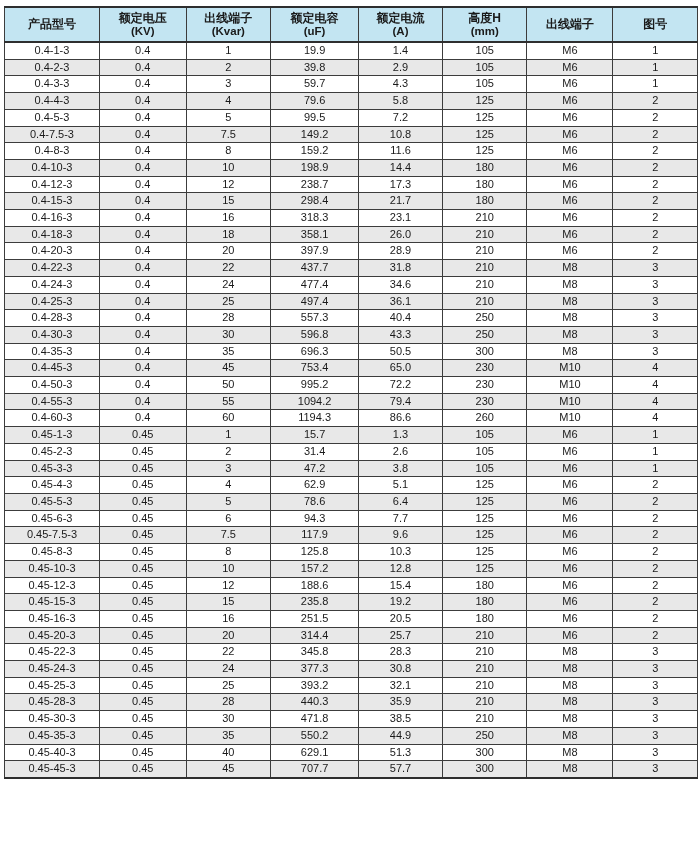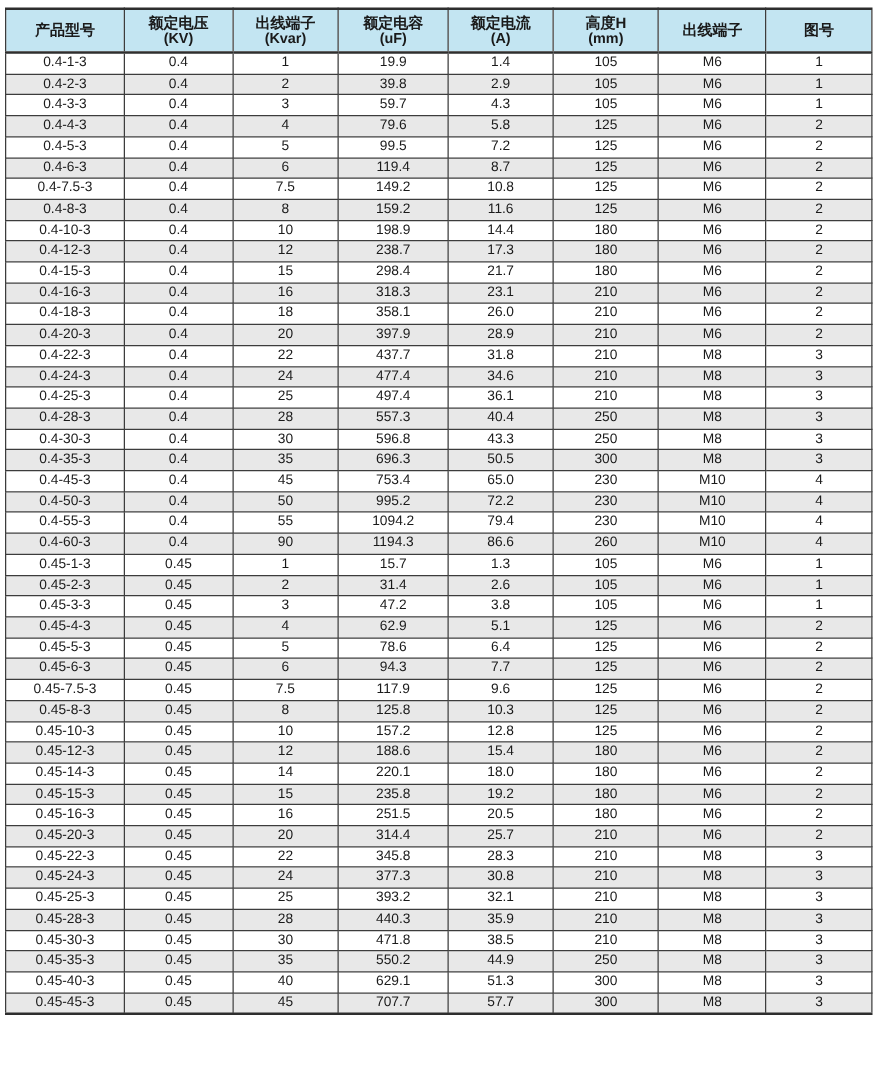--- a/index.html
+++ b/index.html
@@ -133,30 +133,20 @@
           <td>0.4-5-3</td>
           <td>0.4</td>
           <td>5</td>
           <td>99.5</td>
           <td>7.2</td>
           <td>125</td>
           <td>M6</td>
           <td>2</td>
         </tr>
         <tr>
-          <td>0.4-6-3</td>
-          <td>0.4</td>
-          <td>6</td>
-          <td>119.4</td>
-          <td>8.7</td>
-          <td>125</td>
-          <td>M6</td>
-          <td>2</td>
-        </tr>
-        <tr>
           <td>0.4-7.5-3</td>
           <td>0.4</td>
           <td>7.5</td>
           <td>149.2</td>
           <td>10.8</td>
           <td>125</td>
           <td>M6</td>
           <td>2</td>
         </tr>
         <tr>
@@ -315,21 +305,21 @@
           <td>55</td>
           <td>1094.2</td>
           <td>79.4</td>
           <td>230</td>
           <td>M10</td>
           <td>4</td>
         </tr>
         <tr>
           <td>0.4-60-3</td>
           <td>0.4</td>
-          <td>90</td>
+          <td>60</td>
           <td>1194.3</td>
           <td>86.6</td>
           <td>260</td>
           <td>M10</td>
           <td>4</td>
         </tr>
         <tr>
           <td>0.45-1-3</td>
           <td>0.45</td>
           <td>1</td>
@@ -423,30 +413,20 @@
           <td>0.45-12-3</td>
           <td>0.45</td>
           <td>12</td>
           <td>188.6</td>
           <td>15.4</td>
           <td>180</td>
           <td>M6</td>
           <td>2</td>
         </tr>
         <tr>
-          <td>0.45-14-3</td>
-          <td>0.45</td>
-          <td>14</td>
-          <td>220.1</td>
-          <td>18.0</td>
-          <td>180</td>
-          <td>M6</td>
-          <td>2</td>
-        </tr>
-        <tr>
           <td>0.45-15-3</td>
           <td>0.45</td>
           <td>15</td>
           <td>235.8</td>
           <td>19.2</td>
           <td>180</td>
           <td>M6</td>
           <td>2</td>
         </tr>
         <tr>

